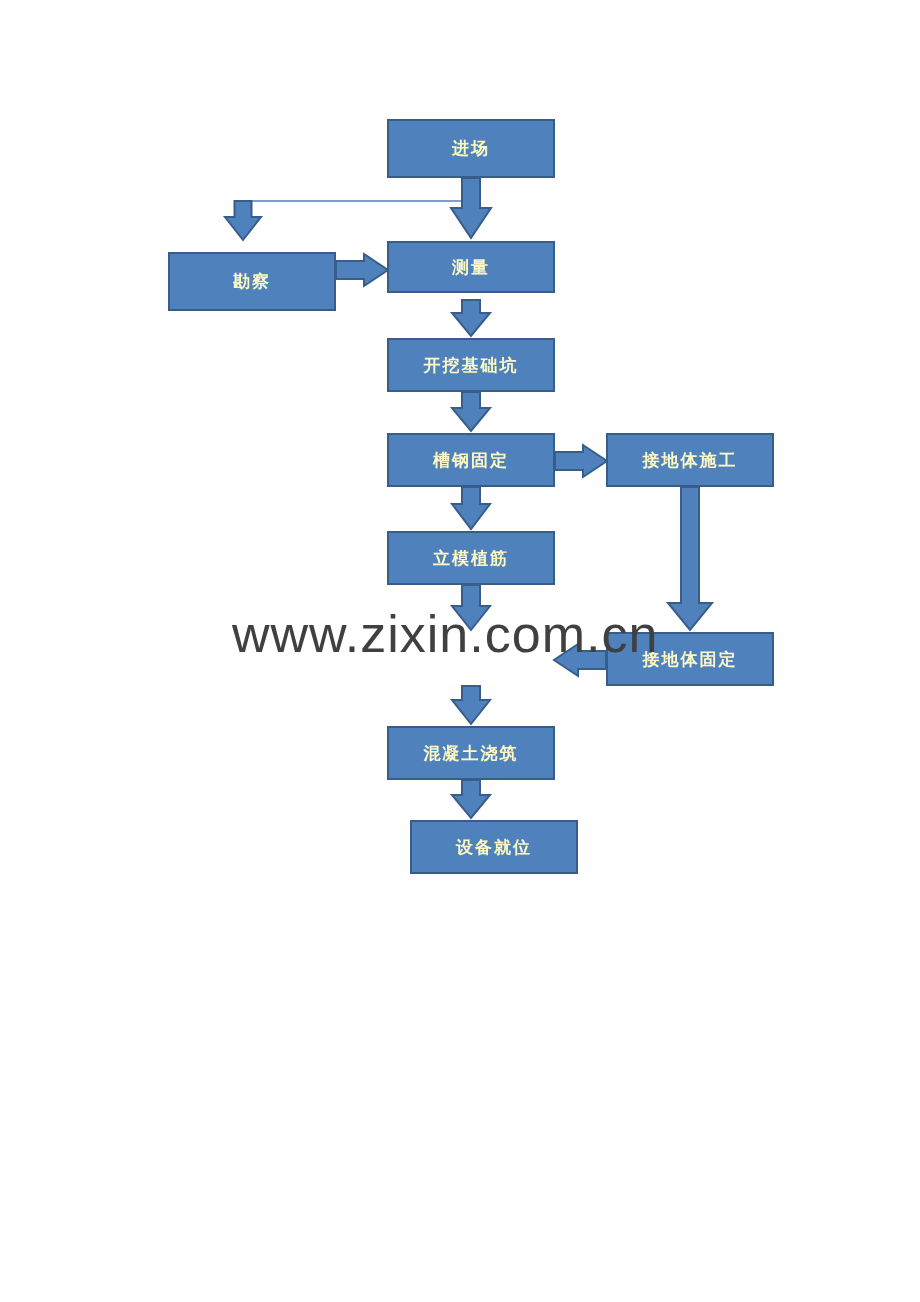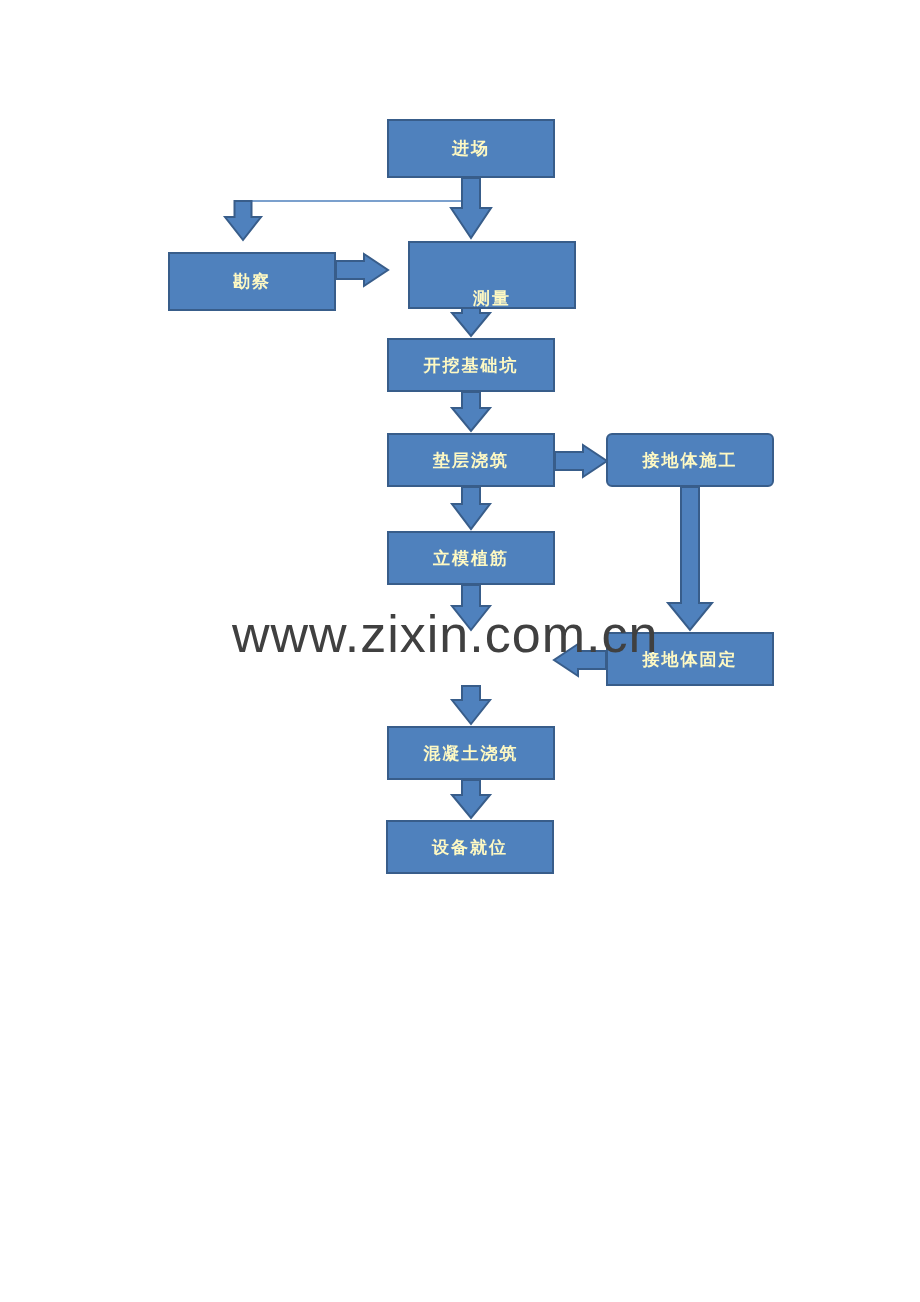--- a/index.html
+++ b/index.html
@@ -124,46 +124,46 @@
   </svg>
 
   <div class="node" style="left:387px; top:119px; width:168px; height:59px;">
     <span class="node-label">进场</span>
   </div>
 
   <div class="node" style="left:168px; top:252px; width:168px; height:59px;">
     <span class="node-label">勘察</span>
   </div>
 
-  <div class="node" style="left:408px; top:241px; width:168px; height:68px;align-items:flex-end;">
+  <div class="node" style="left:387px; top:241px; width:168px; height:52px;">
     <span class="node-label">测量</span>
   </div>
 
   <div class="node" style="left:387px; top:338px; width:168px; height:54px;">
     <span class="node-label">开挖基础坑</span>
   </div>
 
   <div class="node" style="left:387px; top:433px; width:168px; height:54px;">
-    <span class="node-label">垫层浇筑</span>
+    <span class="node-label">槽钢固定</span>
   </div>
 
-  <div class="node" style="left:606px; top:433px; width:168px; height:54px;border-radius:6px;">
+  <div class="node" style="left:606px; top:433px; width:168px; height:54px;">
     <span class="node-label">接地体施工</span>
   </div>
 
   <div class="node" style="left:387px; top:531px; width:168px; height:54px;">
     <span class="node-label">立模植筋</span>
   </div>
 
 
   <div class="node" style="left:387px; top:726px; width:168px; height:54px;">
     <span class="node-label">混凝土浇筑</span>
   </div>
 
   <div class="node" style="left:606px; top:632px; width:168px; height:54px;">
     <span class="node-label">接地体固定</span>
   </div>
 
-  <div class="node" style="left:386px; top:820px; width:168px; height:54px;">
+  <div class="node" style="left:410px; top:820px; width:168px; height:54px;">
     <span class="node-label">设备就位</span>
   </div>
 
 </div>
 
 </body></html>

